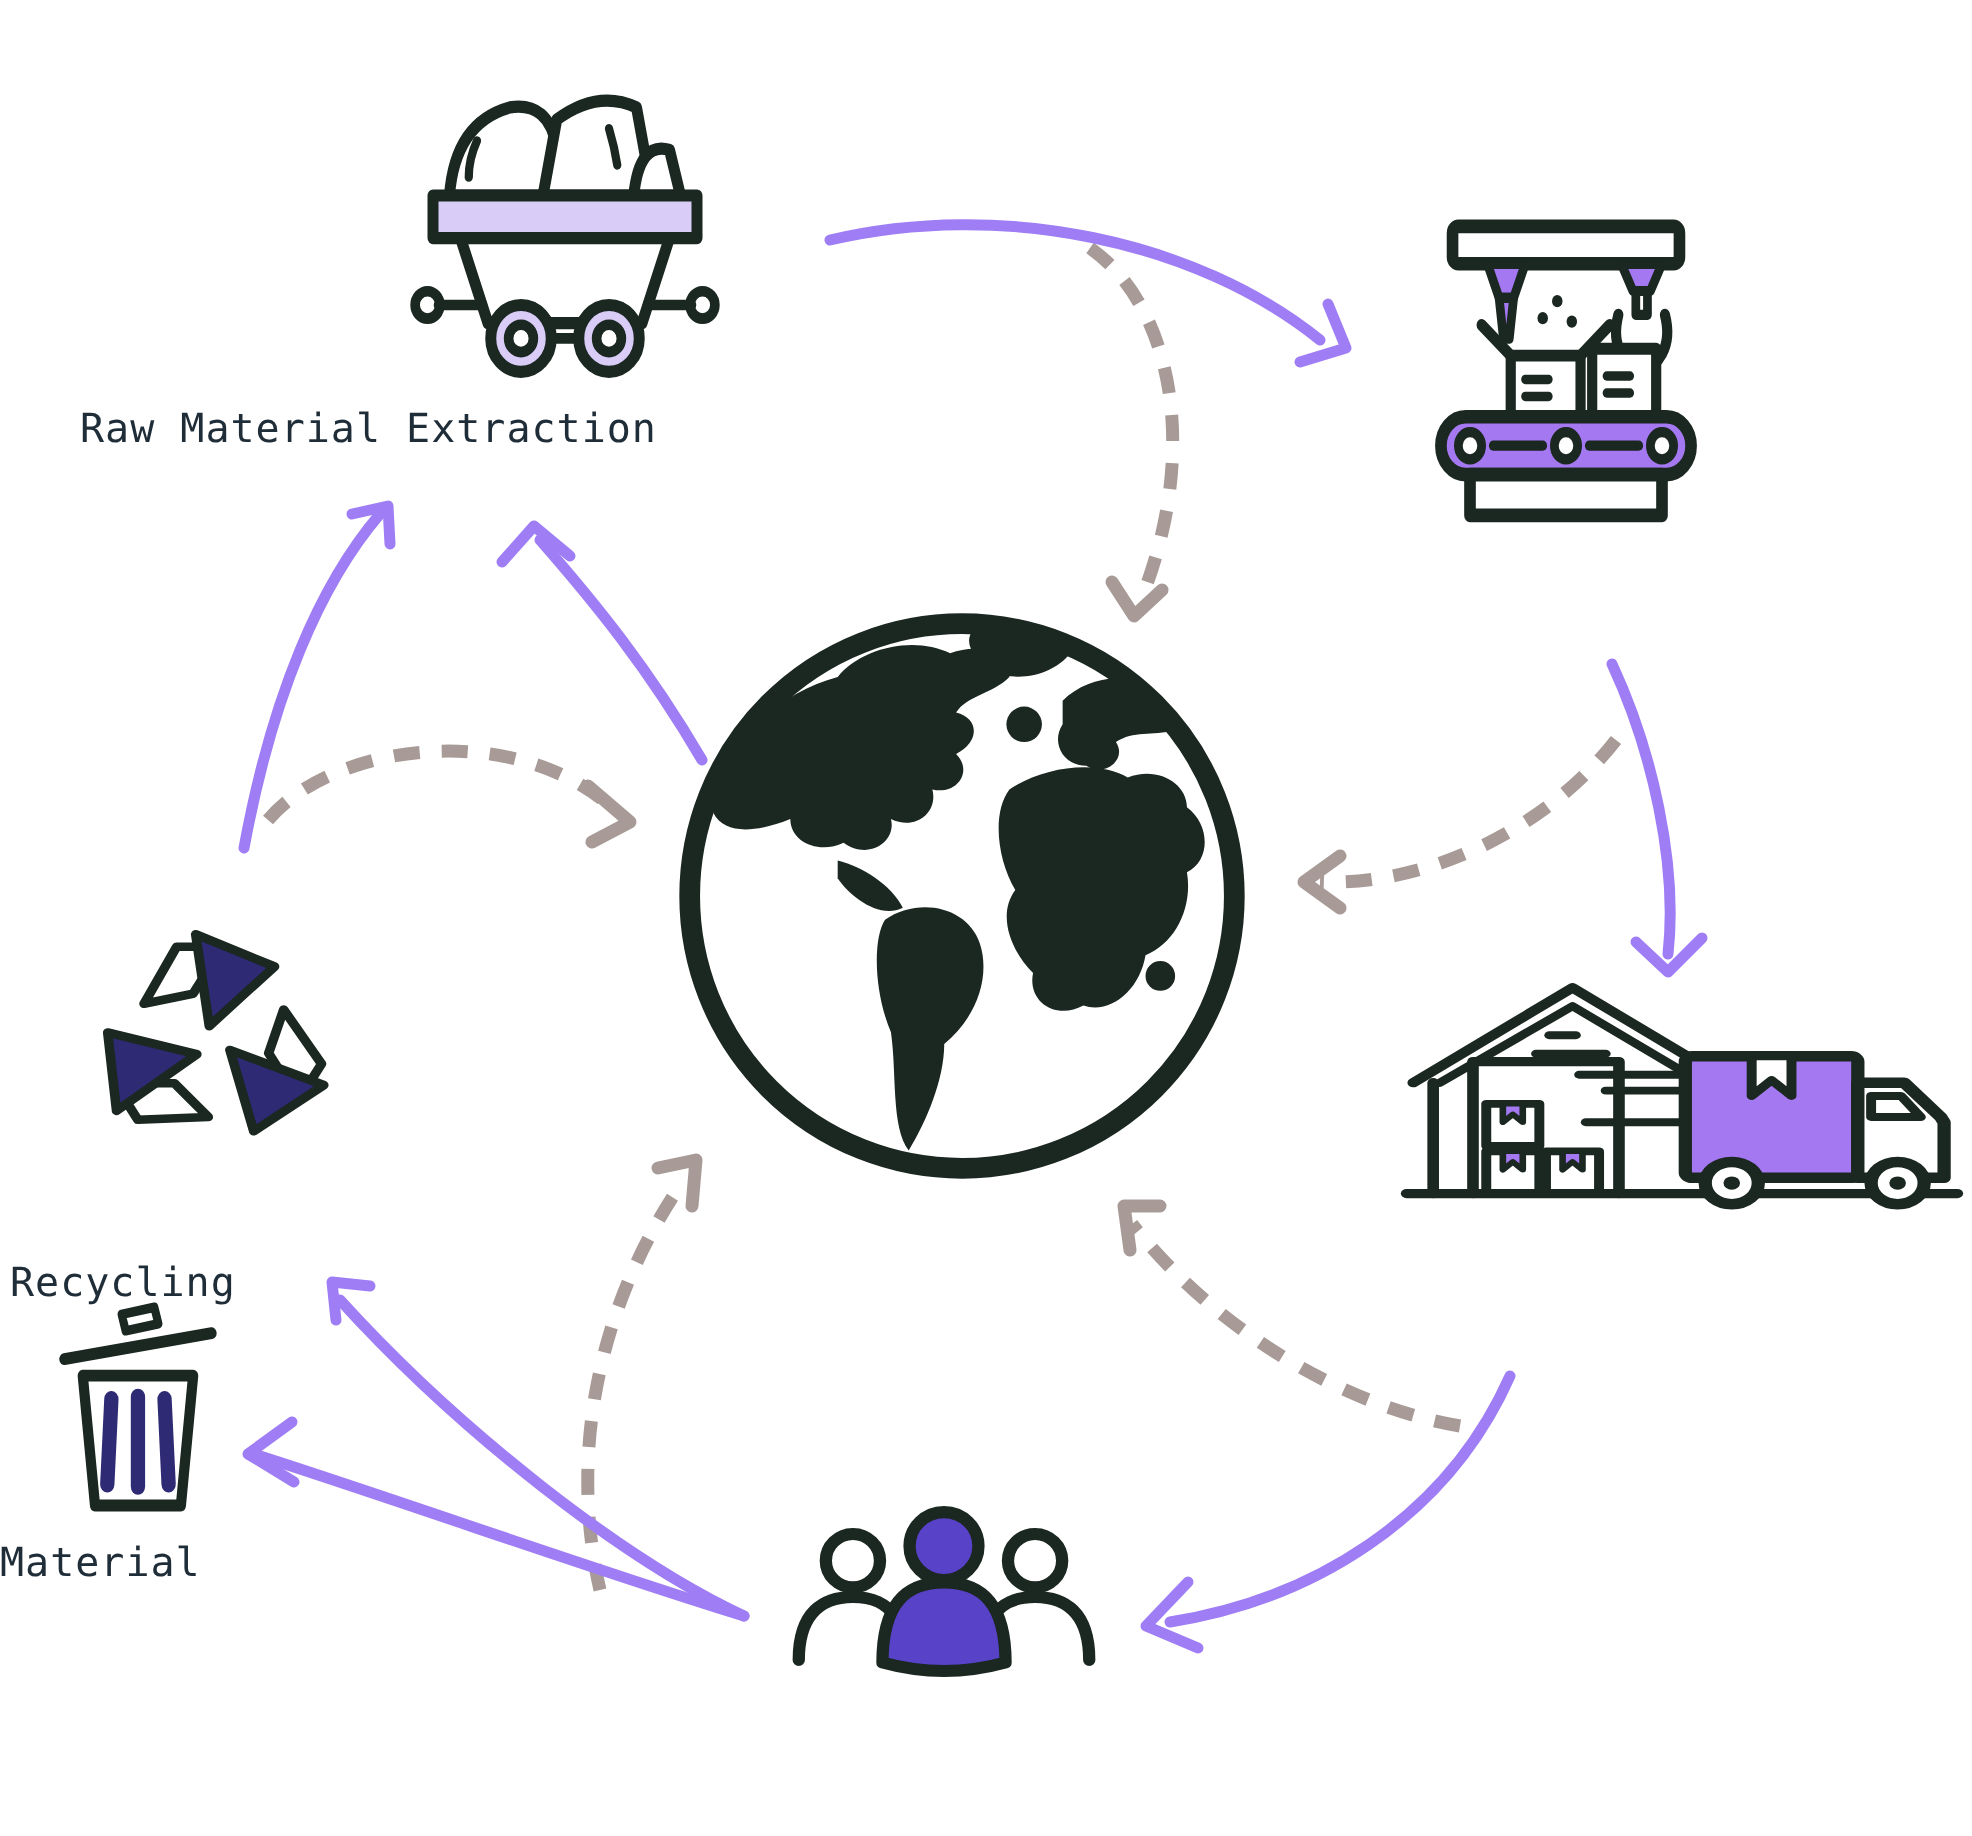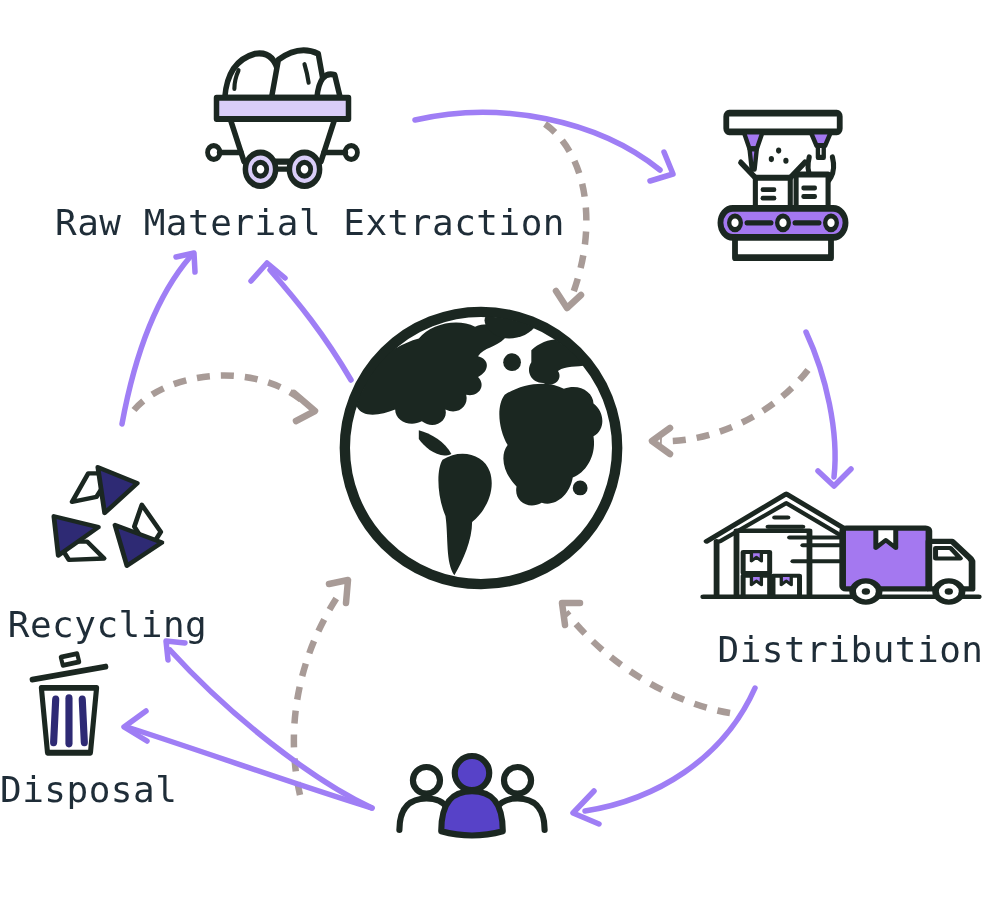--- a/index.html
+++ b/index.html
@@ -7,22 +7,22 @@
     position:relative;
     width:986px;height:918px;
     background:var(--background,#fff);
     overflow:hidden;
     font-family:"DejaVu Sans Mono","Liberation Mono",monospace;
   }
   .layer{position:absolute;left:0;top:0;width:986px;height:918px;}
   .stage-icon{position:absolute;}
   .label{
     position:absolute;
-    text-align:center;
-    font-size:36px;
+    text-align:left;
+    font-size:20px;
     letter-spacing:0.5px;
     line-height:1.1;
     color:var(--label_text,#1f2d38);
     white-space:nowrap;
   }
   .cycle{stroke:var(--cycle_arrow_purple,#9f7ef5);stroke-width:5.5;fill:none;stroke-linecap:round;stroke-linejoin:round;}
   .impact{stroke:var(--impact_arrow_taupe,#a89b97);stroke-width:6.5;fill:none;stroke-dasharray:13 11;}
   .impact-head{stroke:var(--impact_arrow_taupe,#a89b97);stroke-width:6.5;fill:none;stroke-linecap:round;stroke-linejoin:round;}
   .ol{stroke:var(--outline,#1b2721);stroke-linejoin:round;stroke-linecap:round;fill:none;}
   .fw{fill:#ffffff;}
@@ -182,21 +182,20 @@
     <line class="ol" style="stroke-width:3" x1="56" y1="63" x2="84" y2="63"></line>
     <rect class="fpur ol" style="stroke-width:4" x="86" y="38" width="52" height="46" rx="2"></rect>
     <path class="fw ol" style="stroke-width:3" d="M106 38 L118 38 L118 53 L112 47 L106 53 Z"></path>
     <path class="fw ol" style="stroke-width:4" d="M138 48 L152 48 L163 61 L164 63 L164 84 L138 84 Z"></path>
     <path class="fw ol" style="stroke-width:3" d="M142 53 L151 53 L157 61 L142 61 Z"></path>
     <circle class="fw ol" style="stroke-width:4" cx="100" cy="86" r="8"></circle>
     <circle class="fdark" cx="100" cy="86" r="2.5"></circle>
     <circle class="fw ol" style="stroke-width:4" cx="150" cy="86" r="8"></circle>
     <circle class="fdark" cx="150" cy="86" r="2.5"></circle>
   </svg>
-  <div class="label" style="left:715px;top:630px;width:271px;">Distribution</div>
 
   <svg class="stage-icon" style="left:392px;top:750px;width:160px;height:97px;" viewBox="0 0 130 80" preserveAspectRatio="none">
     <circle class="fw ol" style="stroke-width:5" cx="28" cy="25" r="11"></circle>
     <path class="ol" style="stroke-width:5" d="M6 66 C6 46 16 40 28 40 C36 40 42 43 45 48"></path>
     <circle class="fw ol" style="stroke-width:5" cx="102" cy="25" r="11"></circle>
     <path class="ol" style="stroke-width:5" d="M124 66 C124 46 114 40 102 40 C94 40 88 43 85 48"></path>
     <circle class="fdeep ol" style="stroke-width:5" cx="65" cy="19" r="14"></circle>
     <path class="fdeep ol" style="stroke-width:5" d="M40 67 C40 42 50 34 65 34 C80 34 90 42 90 67 Q65 74 40 67 Z"></path>
   </svg>
 
@@ -207,25 +206,25 @@
     </g>
     <g transform="rotate(120 50 53)">
       <path class="fw ol" style="stroke-width:3.5" d="M25 37 L37 14 L54 14 L43 33 Z"></path>
       <path class="fnavy ol" style="stroke-width:3.5" d="M44 9 L73 22 L49 46 Z"></path>
     </g>
     <g transform="rotate(240 50 53)">
       <path class="fw ol" style="stroke-width:3.5" d="M25 37 L37 14 L54 14 L43 33 Z"></path>
       <path class="fnavy ol" style="stroke-width:3.5" d="M44 9 L73 22 L49 46 Z"></path>
     </g>
   </svg>
-  <div class="label" style="left:5px;top:605px;width:205px;">Recycling</div>
+  <div class="label" style="left:5px;top:630px;width:205px;">Recycling</div>
 
   <svg class="stage-icon" style="left:24px;top:643px;width:92px;height:118px;" viewBox="0 0 90 100" preserveAspectRatio="none">
     <path class="fw ol" style="stroke-width:4" d="M36 12 L52 9 L54 16 L38 19 Z"></path>
     <line class="ol" style="stroke-width:5" x1="8" y1="31" x2="80" y2="20"></line>
     <path class="fw ol" style="stroke-width:5" d="M17 38 L71 38 L65 93 L23 93 Z"></path>
     <line x1="31" y1="48" x2="29" y2="84" style="stroke:var(--navy_fill,#2e2a74);stroke-width:7;stroke-linecap:round;"></line>
     <line x1="44" y1="47" x2="44" y2="85" style="stroke:var(--navy_fill,#2e2a74);stroke-width:7;stroke-linecap:round;"></line>
     <line x1="57" y1="48" x2="59" y2="84" style="stroke:var(--navy_fill,#2e2a74);stroke-width:7;stroke-linecap:round;"></line>
   </svg>
-  <div class="label" style="left:0px;top:770px;width:175px;">Disposal</div>
+  <div class="label" style="left:0px;top:770px;width:175px;">Material</div>
 
 </div>
 
 </body></html>

